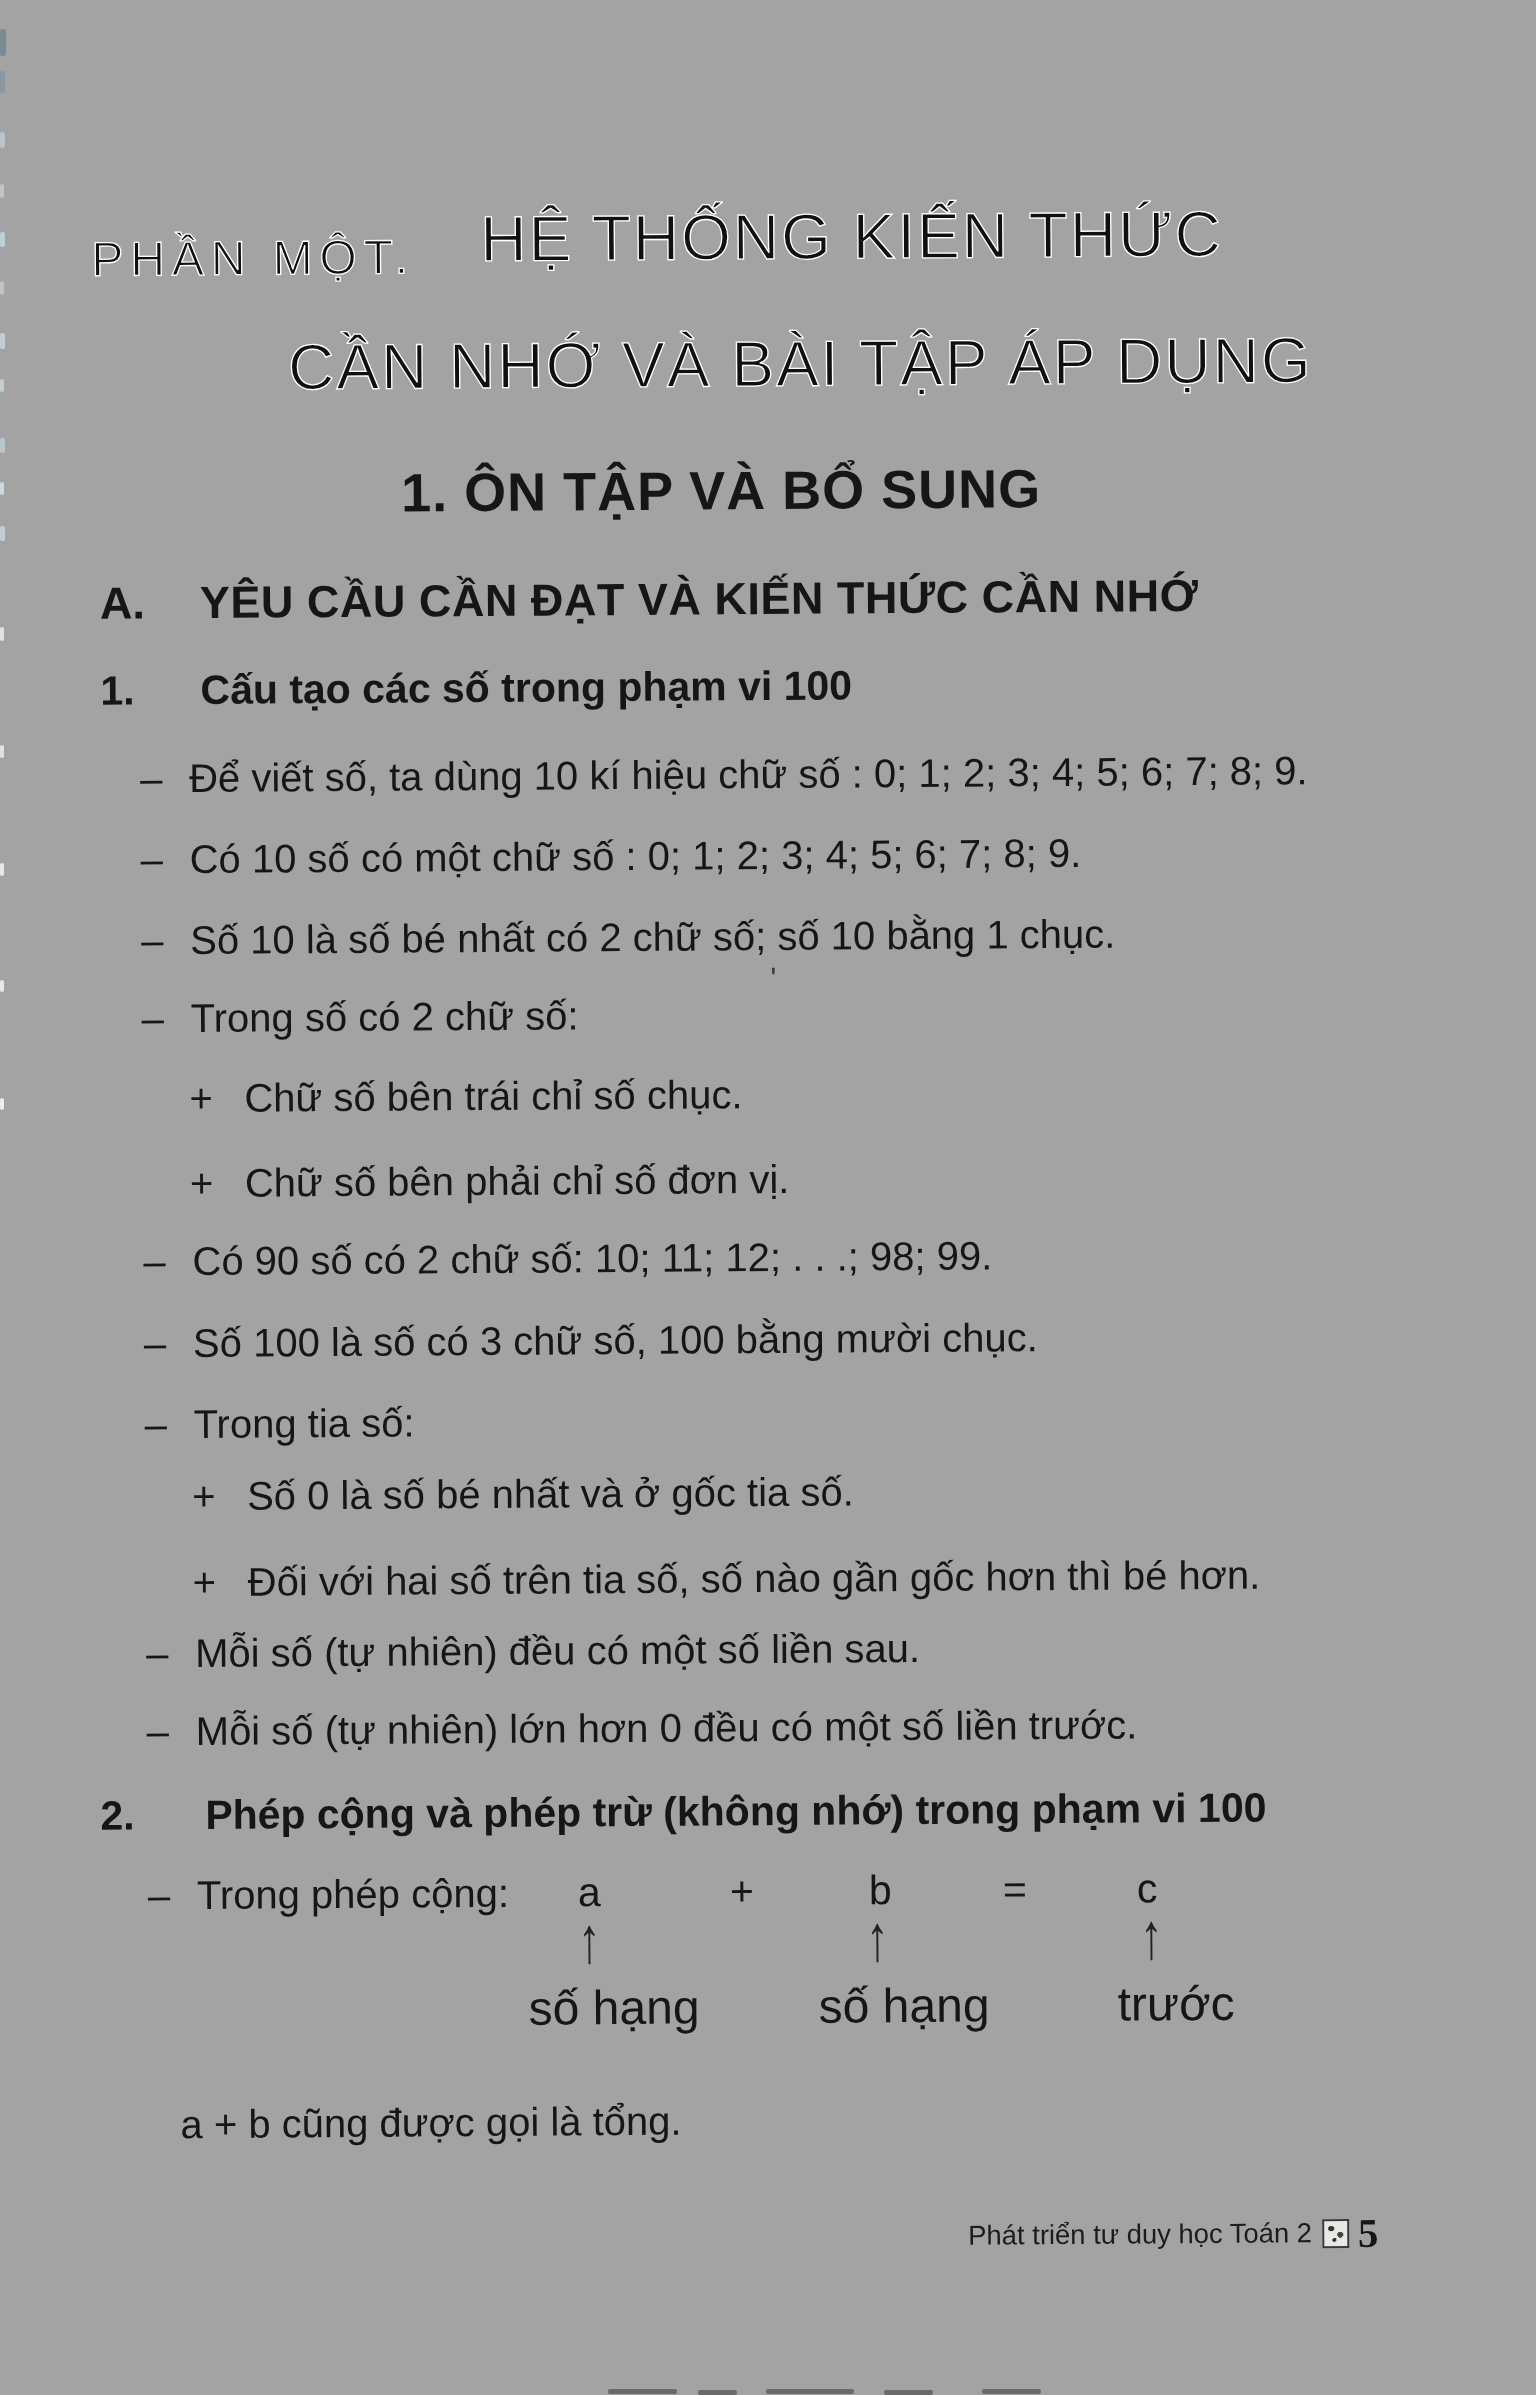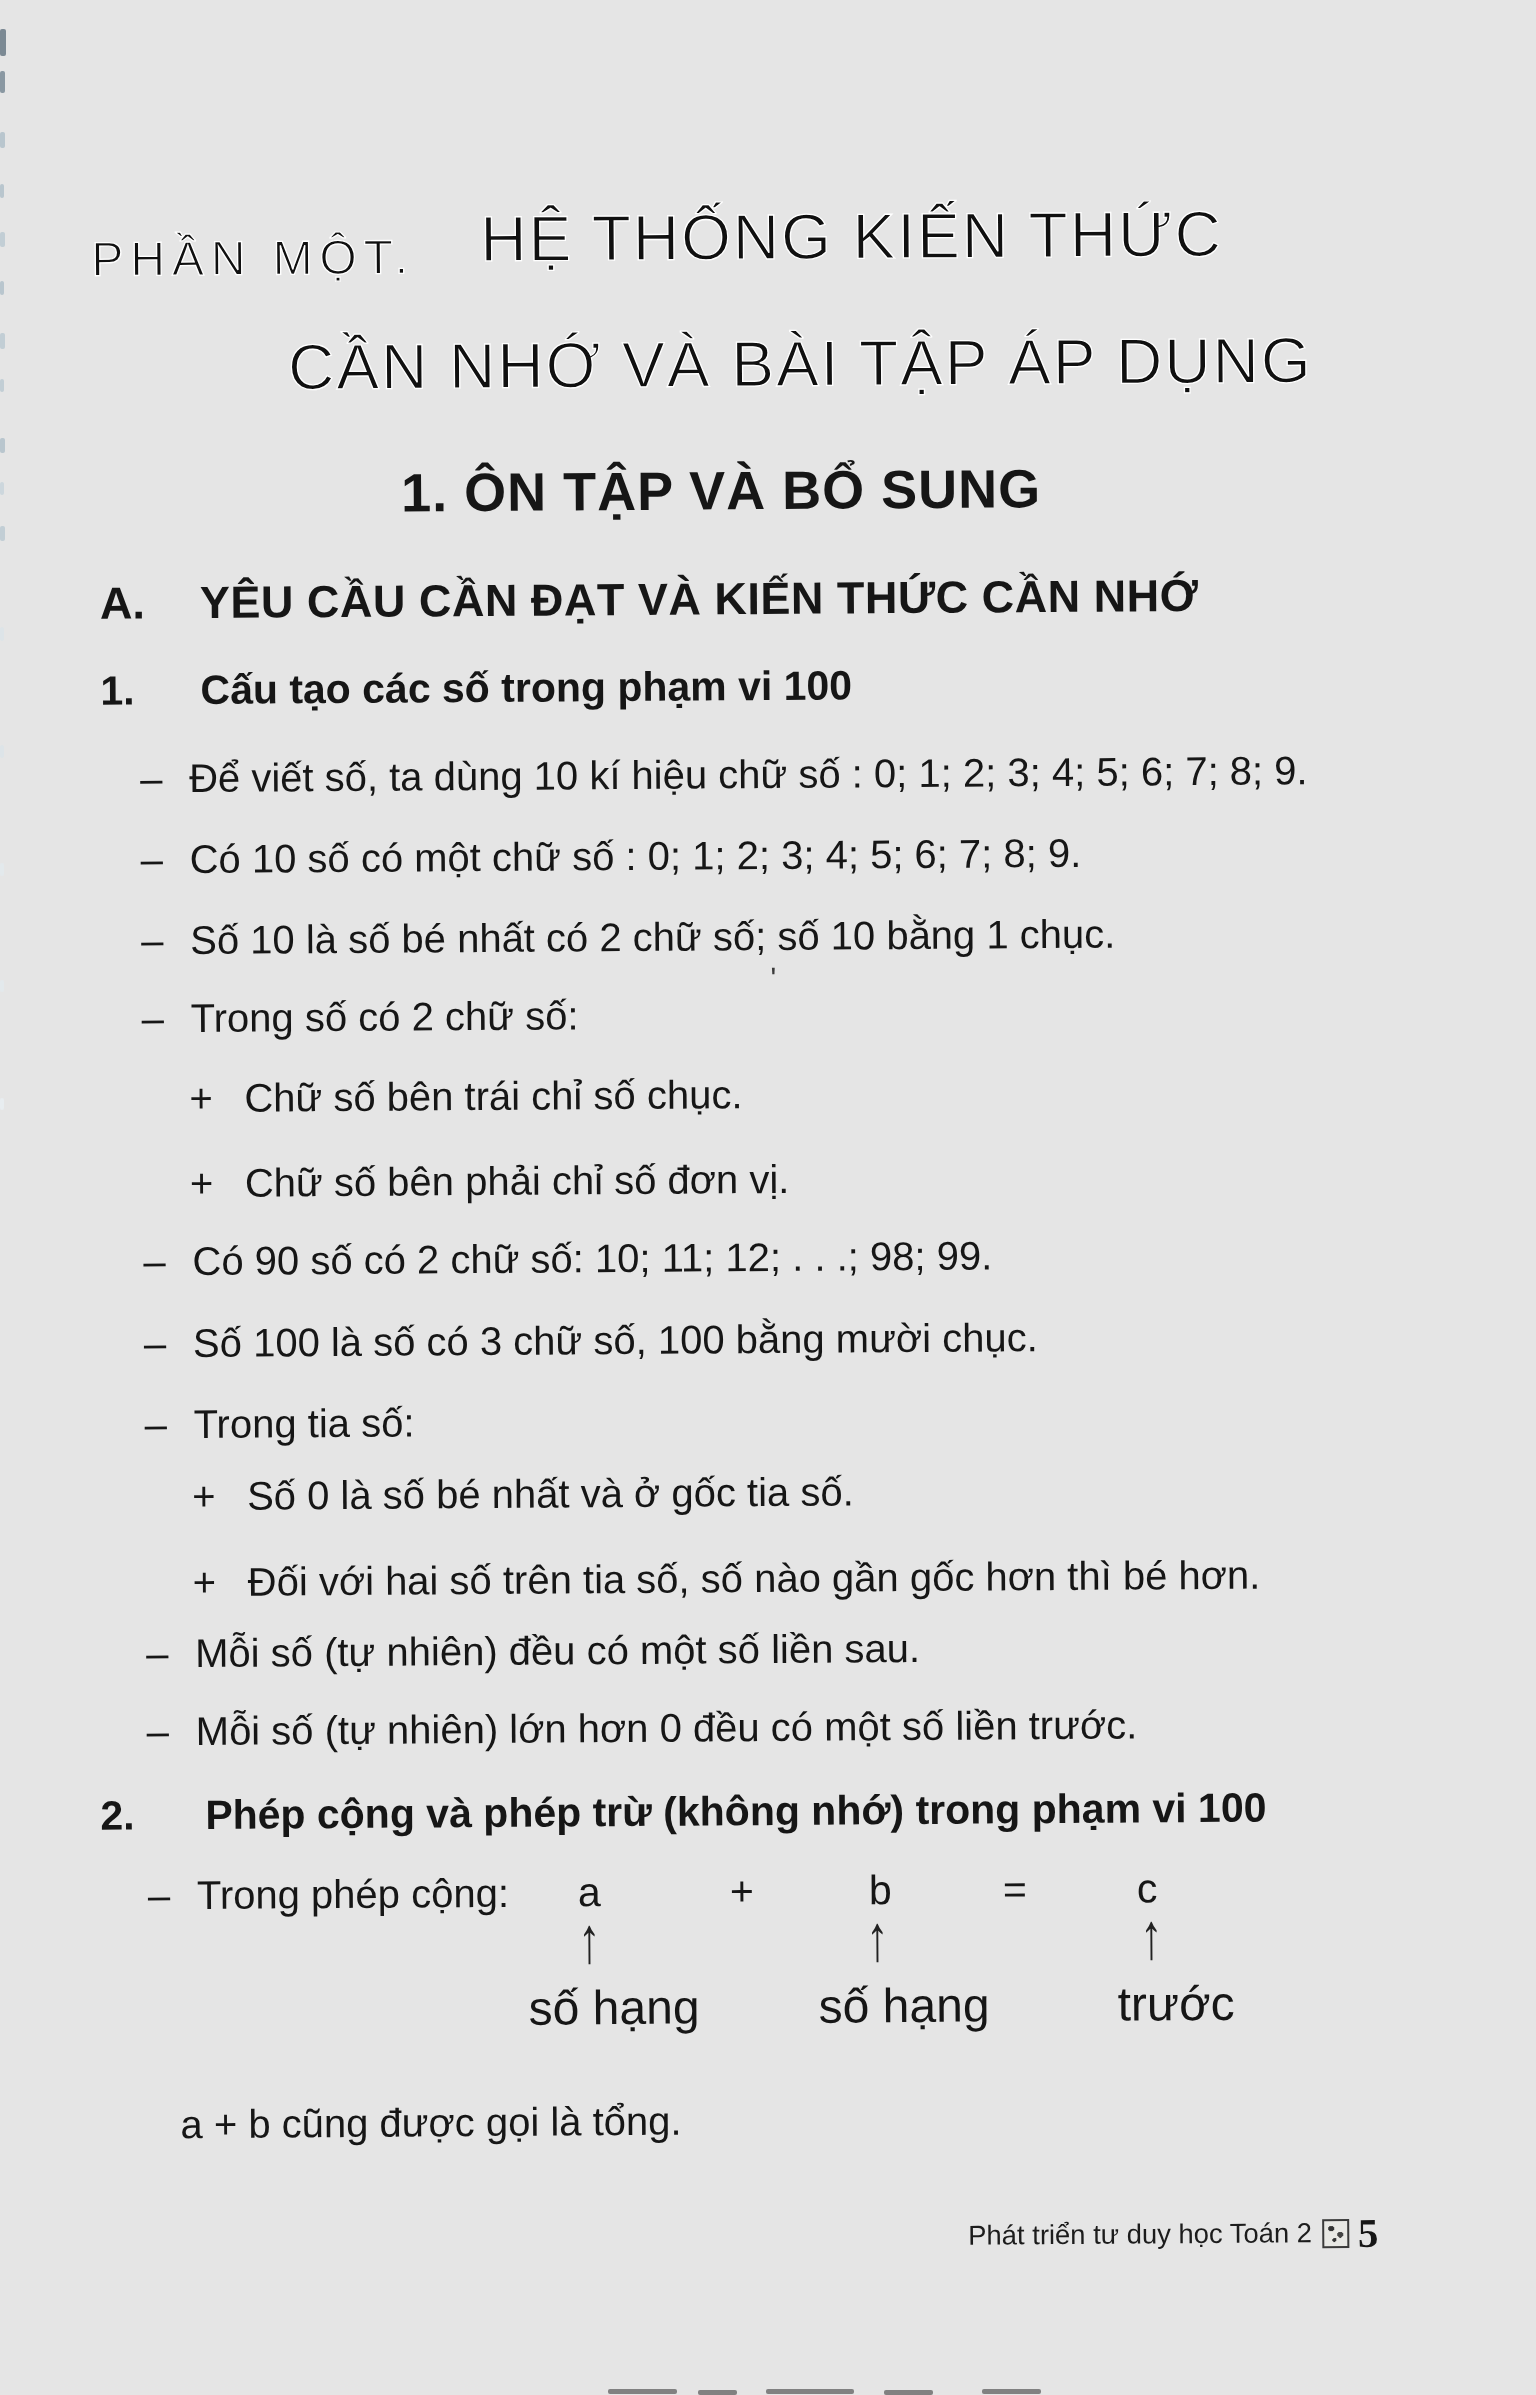--- a/index.html
+++ b/index.html
@@ -1,16 +1,16 @@
 <!DOCTYPE html>
 <html><head>
 <meta charset="utf-8">
 <style>
   html,body{margin:0;padding:0;background:#ffffff;}
-  #page{position:relative;width:1537px;height:2395px;background:#e5e5e5;overflow:hidden;
+  #page{position:relative;width:1537px;height:2395px;background:#a3a3a3;overflow:hidden;
         font-family:"Liberation Sans",sans-serif;color:#161616;}
   #sheet{position:absolute;left:0;top:0;width:1537px;height:2395px;
          transform:rotate(-0.4deg);transform-origin:50% 50%;}
   .abs{position:absolute;white-space:nowrap;}
   
   .thin{font-weight:normal;-webkit-text-stroke:1.3px #ffffff;color:#101010;}
   .part-label{left:98px;top:227px;font-size:48px;letter-spacing:6.9px;}
   .title1{left:487px;top:200px;font-size:64px;letter-spacing:2px;}
   .title2{left:294px;top:327px;font-size:64px;letter-spacing:2px;}
   .title3{left:406px;top:459px;font-size:54px;font-weight:bold;letter-spacing:1px;}

